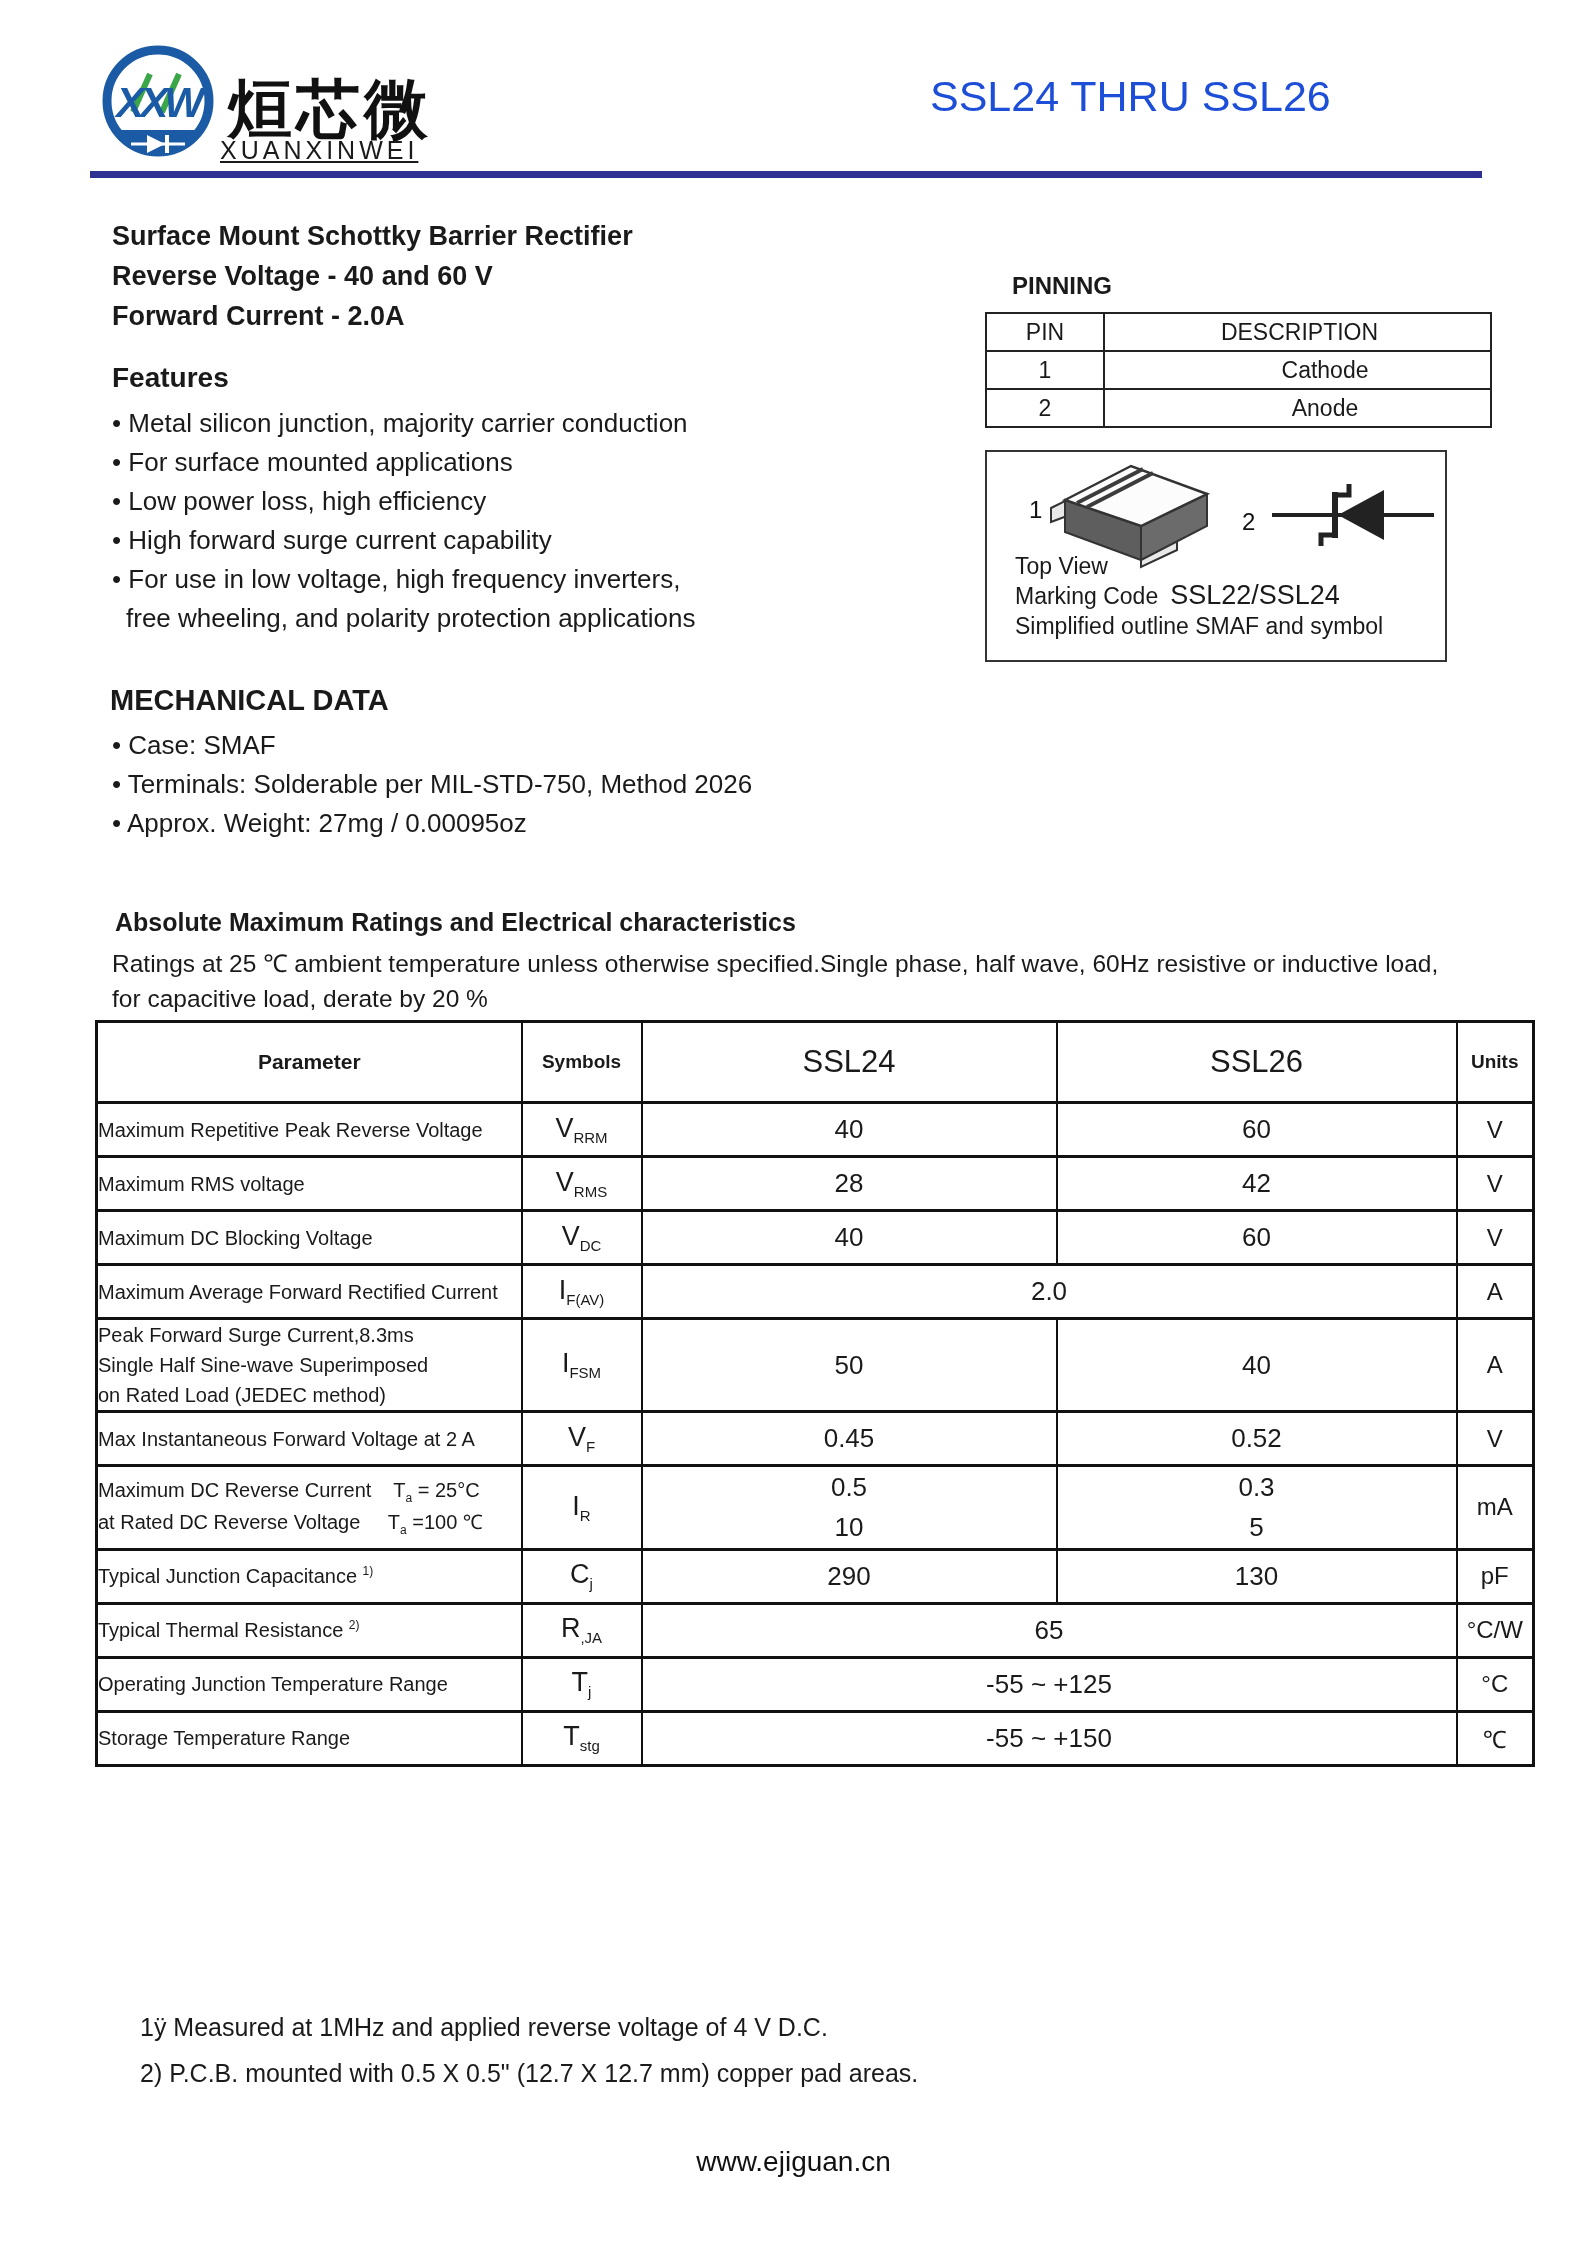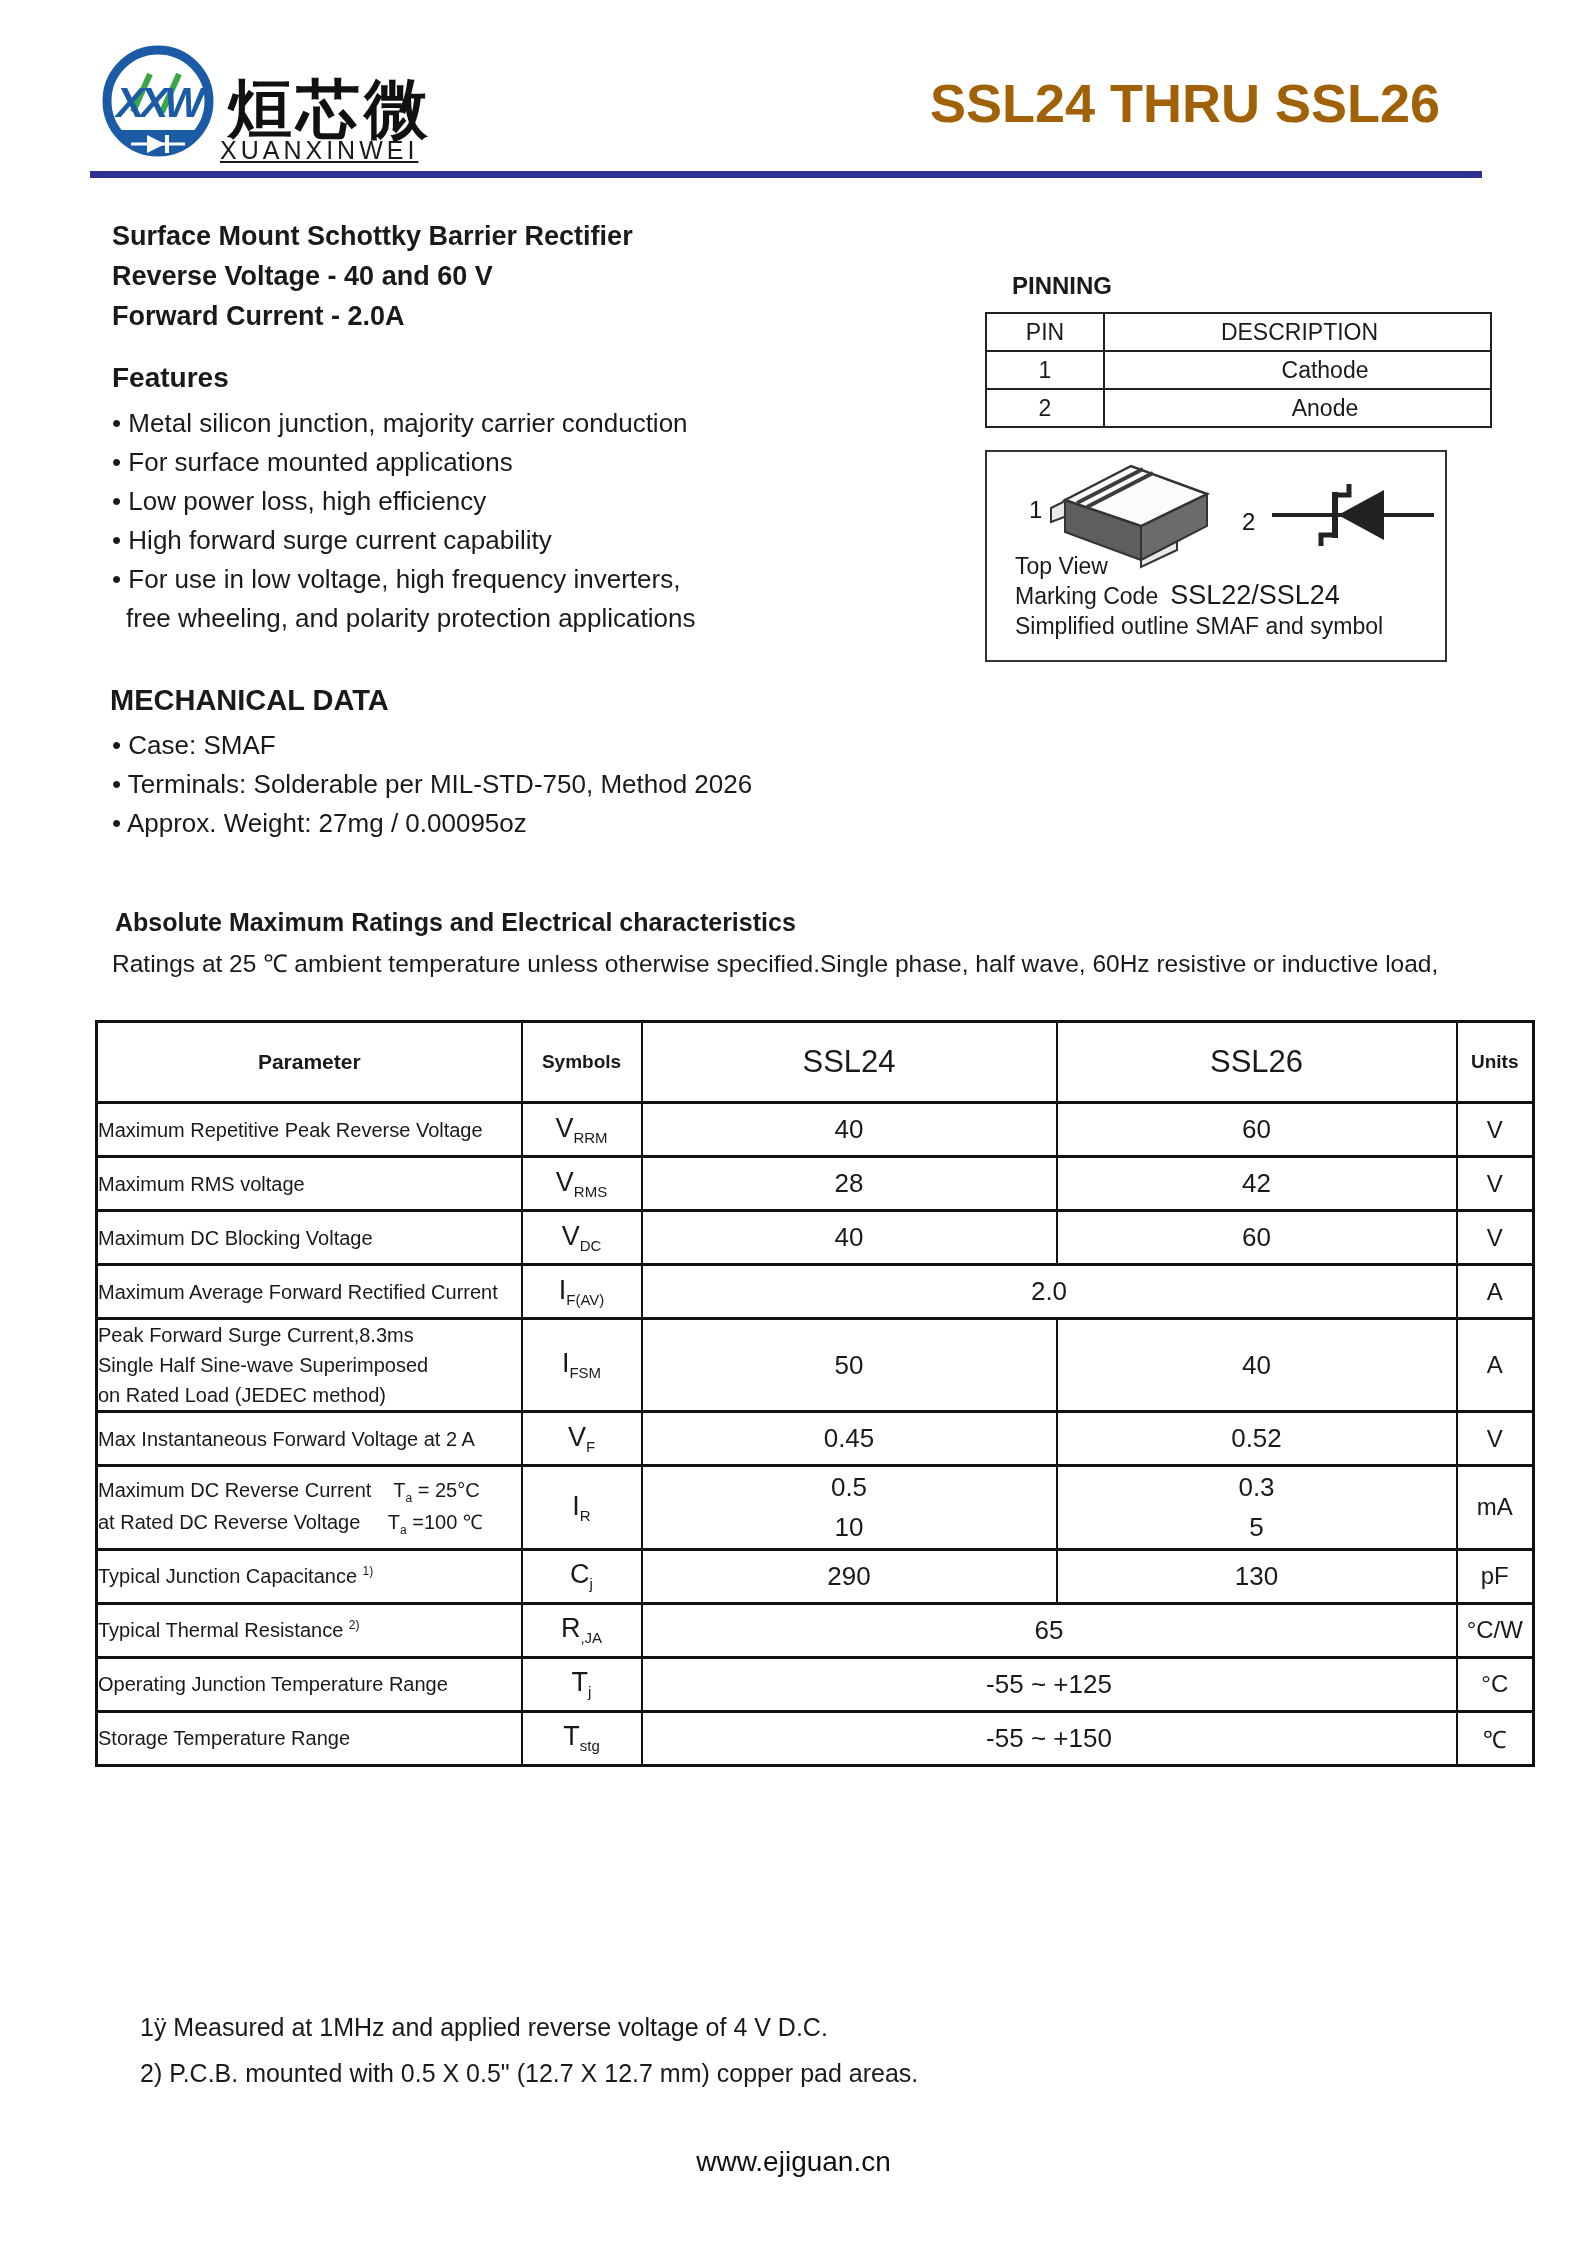--- a/index.html
+++ b/index.html
@@ -3,21 +3,21 @@
 <meta charset="utf-8">
 <style>
   html,body{margin:0;padding:0;background:#fff;}
   .page{position:relative;width:1587px;height:2245px;background:#ffffff;
         font-family:"Liberation Sans",sans-serif;color:#1a1a1a;overflow:hidden;}
   .abs{position:absolute;}
 
   
   .logo-cn{font-size:64px;font-weight:bold;letter-spacing:4px;color:#111;}
   .logo-en{font-size:25px;letter-spacing:4px;color:#1a1a1a;}
-  .doc-title{font-size:54px;color:#a16207;white-space:nowrap;font-weight:bold;}
+  .doc-title{font-size:43px;color:#1d4ed8;white-space:nowrap;}
   .blue-rule{background:#2e3192;height:7px;}
 
   
   .intro-line{font-size:27px;font-weight:bold;line-height:40px;}
   .sec-head{font-size:28px;font-weight:bold;}
   .sec-head.caps{font-size:29px;}
   ul.plain{list-style:none;margin:0;padding:0;font-size:26px;line-height:39px;}
   ul.plain li{padding-left:14px;text-indent:-14px;}
 
   
@@ -152,20 +152,21 @@
     <div class="abs pkg-text" style="left:28px;top:100px;">Top View</div>
     <div class="abs pkg-text" style="left:28px;top:129px;">
       <span>Marking Code</span><span class="marking-val">SSL22/SSL24</span>
     </div>
     <div class="abs pkg-text" style="left:28px;top:160px;">Simplified outline SMAF and symbol</div>
   </div>
 
   <div class="abs ratings-head" style="left:115px;top:908px;">Absolute Maximum Ratings and Electrical characteristics</div>
   <div class="abs ratings-note" style="left:112px;top:946px;width:1400px;">
     <div>Ratings at 25  ℃ ambient temperature unless otherwise specified.Single phase, half wave, 60Hz resistive or inductive load,</div>
+    <div>for capacitive load, derate by 20 %</div>
   </div>
 
   <table class="abs ratings" style="left:95px;top:1020px;">
     <colgroup>
       <col style="width:425px;">
         <col style="width:120px;">
         <col style="width:415px;">
         <col style="width:400px;">
         <col style="width:77px;">
     </colgroup>

